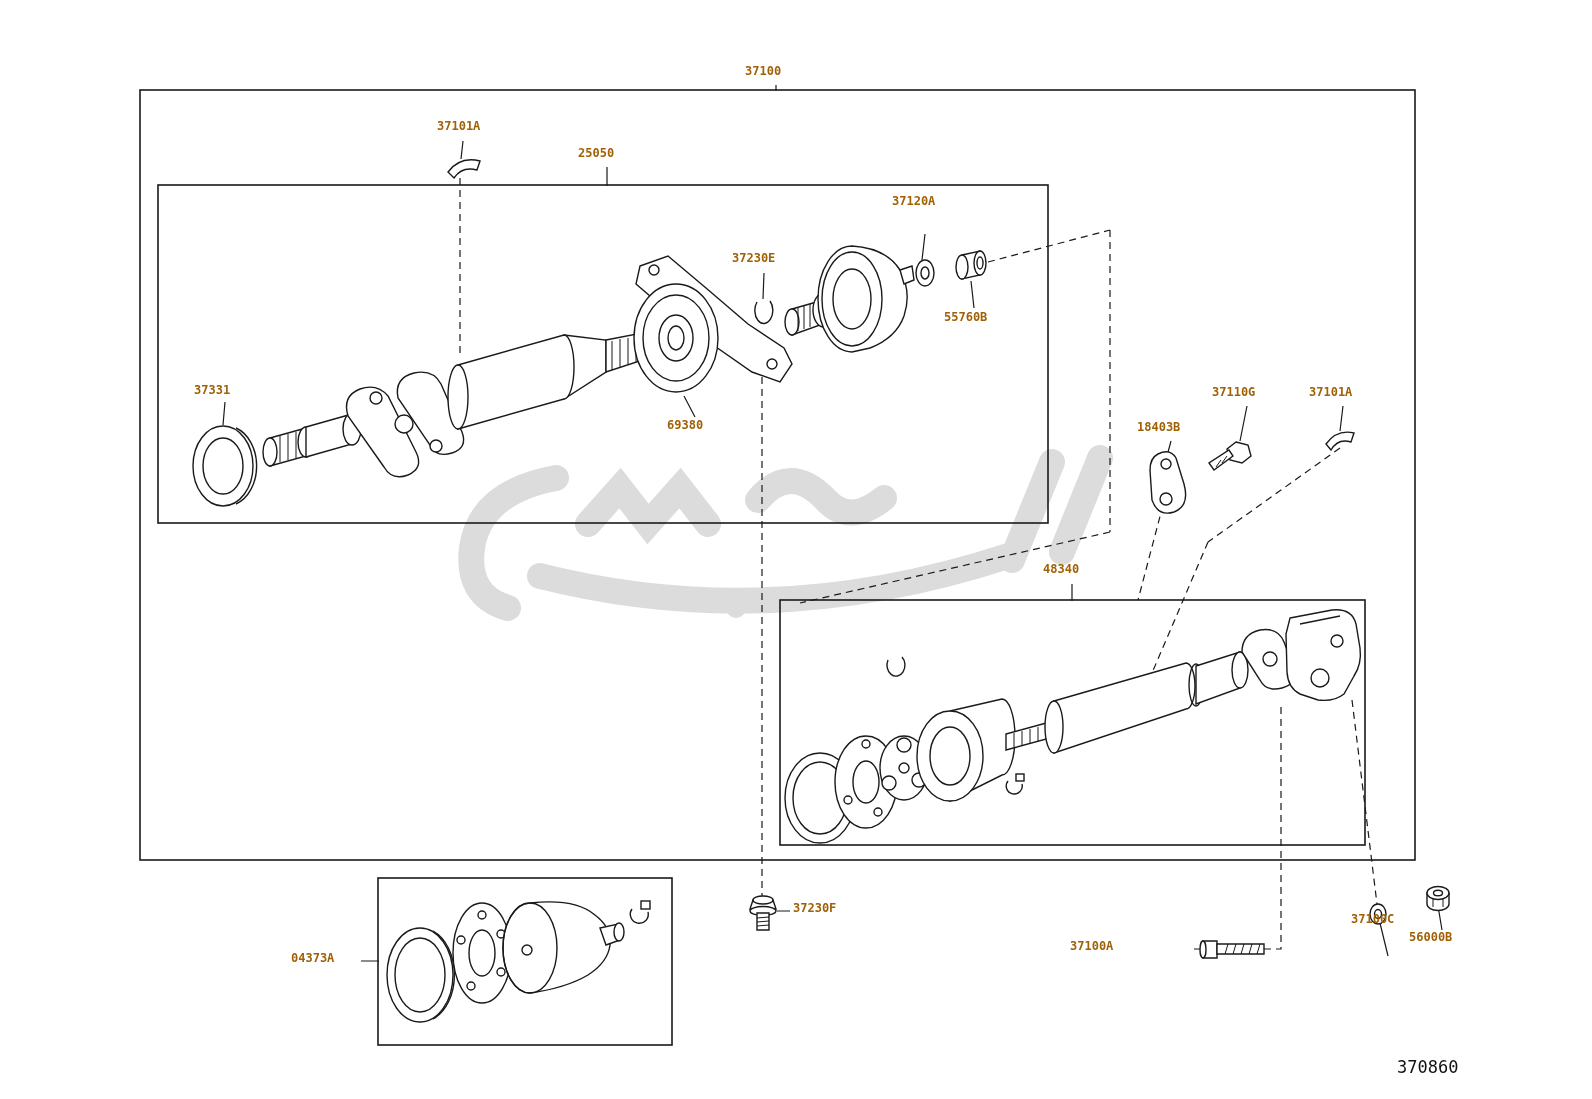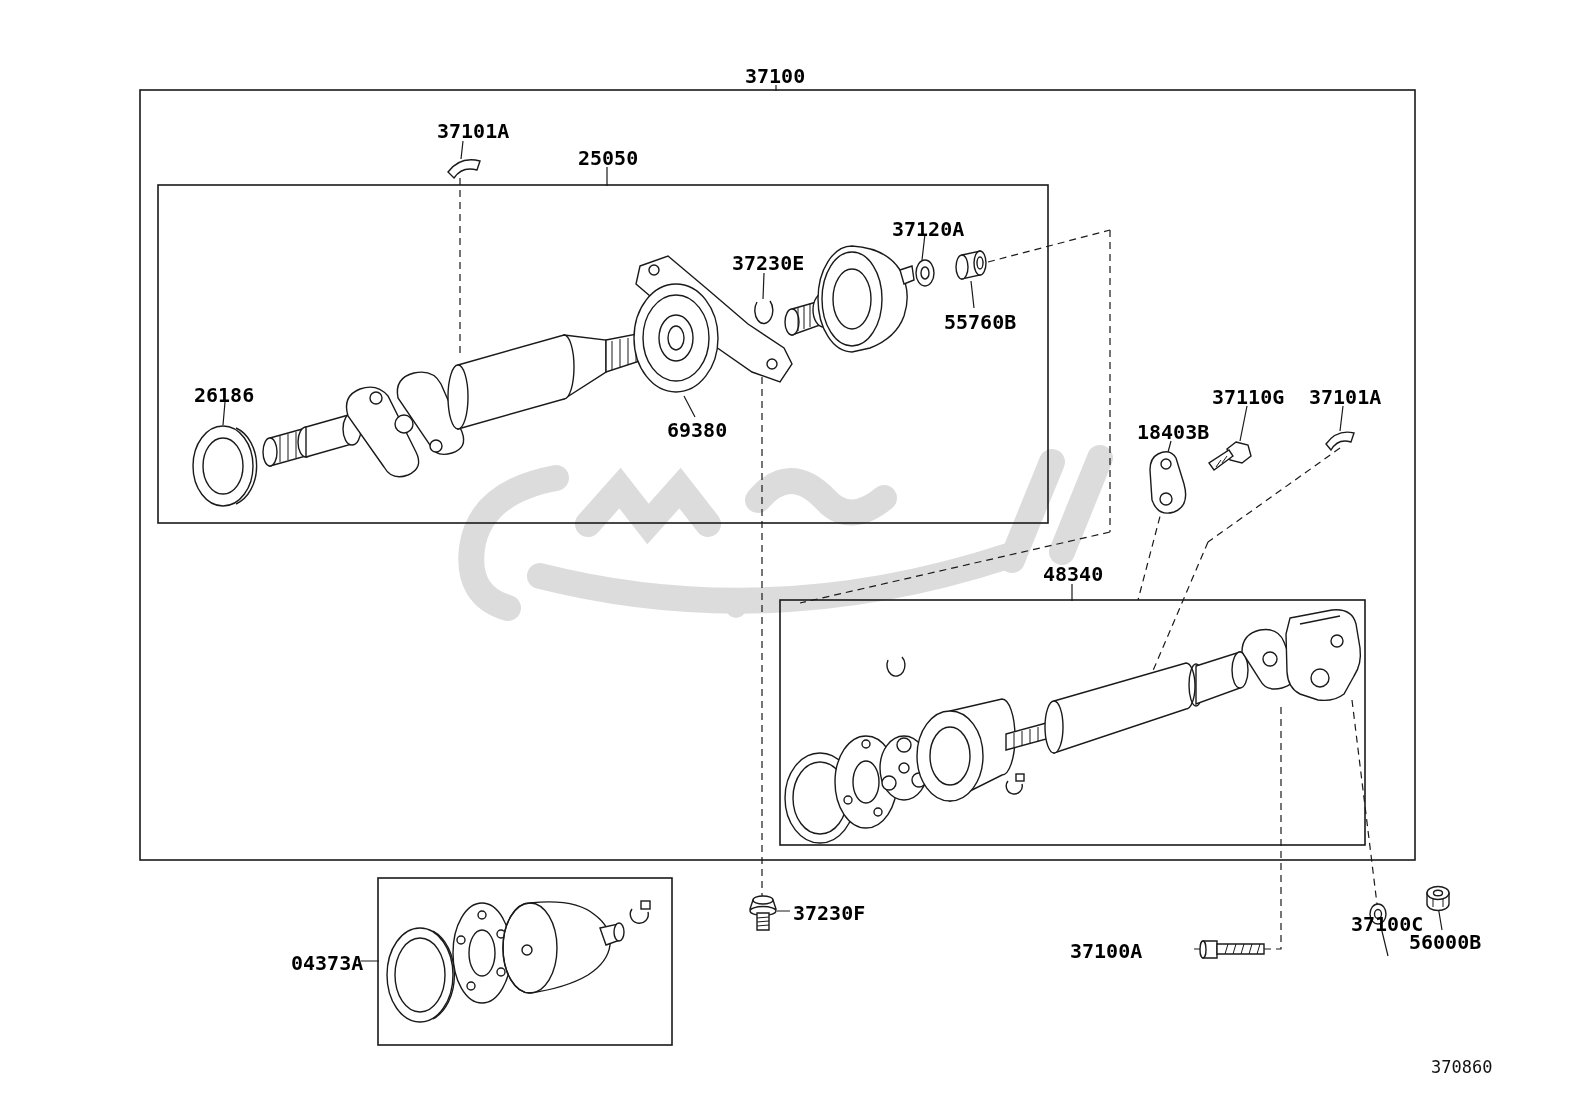--- a/index.html
+++ b/index.html
@@ -1,21 +1,21 @@
 <!DOCTYPE html>
 <html><head>
 <meta charset="utf-8">
 <style>
   html,body{margin:0;padding:0;background:#ffffff;}
   .stage{position:relative;width:1592px;height:1099px;background:#ffffff;overflow:hidden;
          font-family:"DejaVu Sans Mono", monospace;}
   .diagram-svg{position:absolute;left:0;top:0;}
-  .part-label{position:absolute;font-size:20px;font-weight:bold;color:#000000;
+  .part-label{position:absolute;font-size:12px;font-weight:bold;color:#a16207;
               white-space:nowrap;letter-spacing:0;text-align:right;}
-  .drawing-number{position:absolute;font-size:17px;font-weight:normal;color:#111;margin-left:34px;}
+  .drawing-number{position:absolute;font-size:17px;font-weight:normal;color:#111;}
   .ln{fill:none;stroke:#1a1a1a;stroke-width:1.4;}
   .fw{fill:#ffffff;stroke:#1a1a1a;stroke-width:1.4;}
   .thin{fill:none;stroke:#1a1a1a;stroke-width:1;}
   .dash{fill:none;stroke:#1a1a1a;stroke-width:1.2;stroke-dasharray:7 5;}
   .ldr{fill:none;stroke:#1a1a1a;stroke-width:1.2;}
   .box{fill:none;stroke:#1a1a1a;stroke-width:1.6;}
   .wm{fill:none;stroke:#dcdcdc;stroke-width:26;stroke-linecap:round;}
 </style>
 </head>
 <body>
@@ -281,24 +281,24 @@
         <ellipse class="fw" cx="1438" cy="893" rx="11" ry="6.5"></ellipse>
         <ellipse class="ln" cx="1438" cy="893" rx="4.5" ry="2.8"></ellipse>
         <path class="thin" d="M1433,898 L1433,907 M1443,898 L1443,907"></path>
       </g>
     </g>
   </svg>
 
   <div class="part-label" style="left:745px;top:64px">37100</div>
   <div class="part-label" style="left:437px;top:119px">37101A</div>
   <div class="part-label" style="left:578px;top:146px">25050</div>
-  <div class="part-label" style="left:892px;top:217px">37120A</div>
+  <div class="part-label" style="left:892px;top:194px">37120A</div>
   <div class="part-label" style="left:732px;top:251px">37230E</div>
   <div class="part-label" style="left:944px;top:310px">55760B</div>
-  <div class="part-label" style="left:194px;top:383px">26186</div>
+  <div class="part-label" style="left:194px;top:383px">37331</div>
   <div class="part-label" style="left:667px;top:418px">69380</div>
   <div class="part-label" style="left:1212px;top:385px">37110G</div>
   <div class="part-label" style="left:1309px;top:385px">37101A</div>
   <div class="part-label" style="left:1137px;top:420px">18403B</div>
   <div class="part-label" style="left:1043px;top:562px">48340</div>
   <div class="part-label" style="left:793px;top:901px">37230F</div>
   <div class="part-label" style="left:291px;top:951px">04373A</div>
   <div class="part-label" style="left:1070px;top:939px">37100A</div>
   <div class="part-label" style="left:1409px;top:930px">56000B</div>
   <div class="part-label" style="left:1351px;top:912px">37100C</div>

